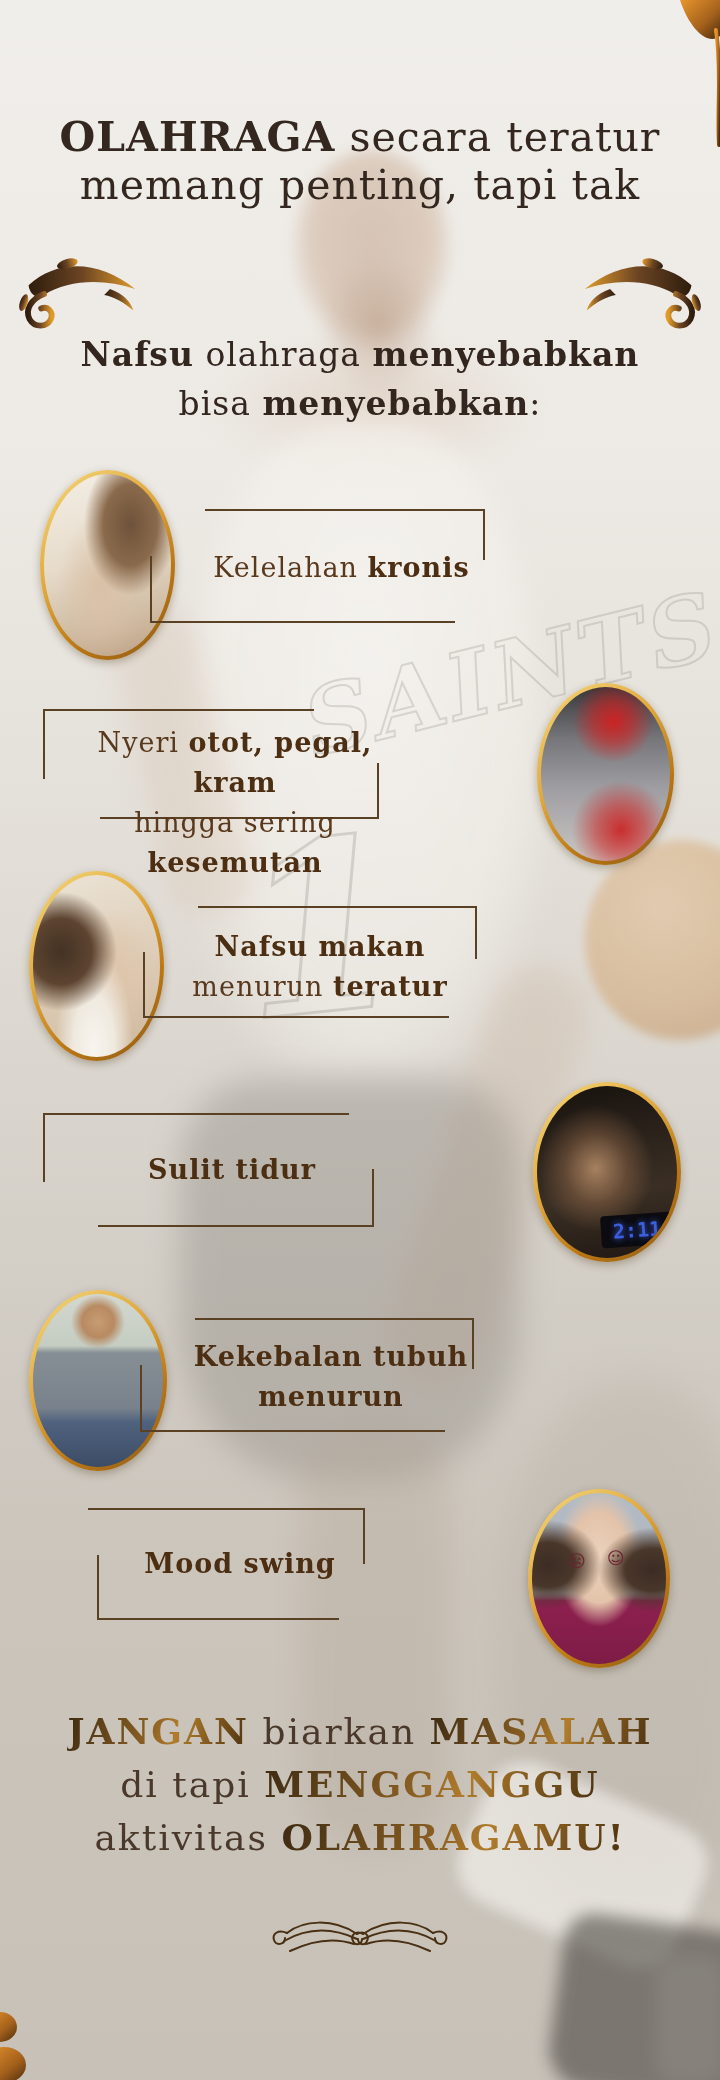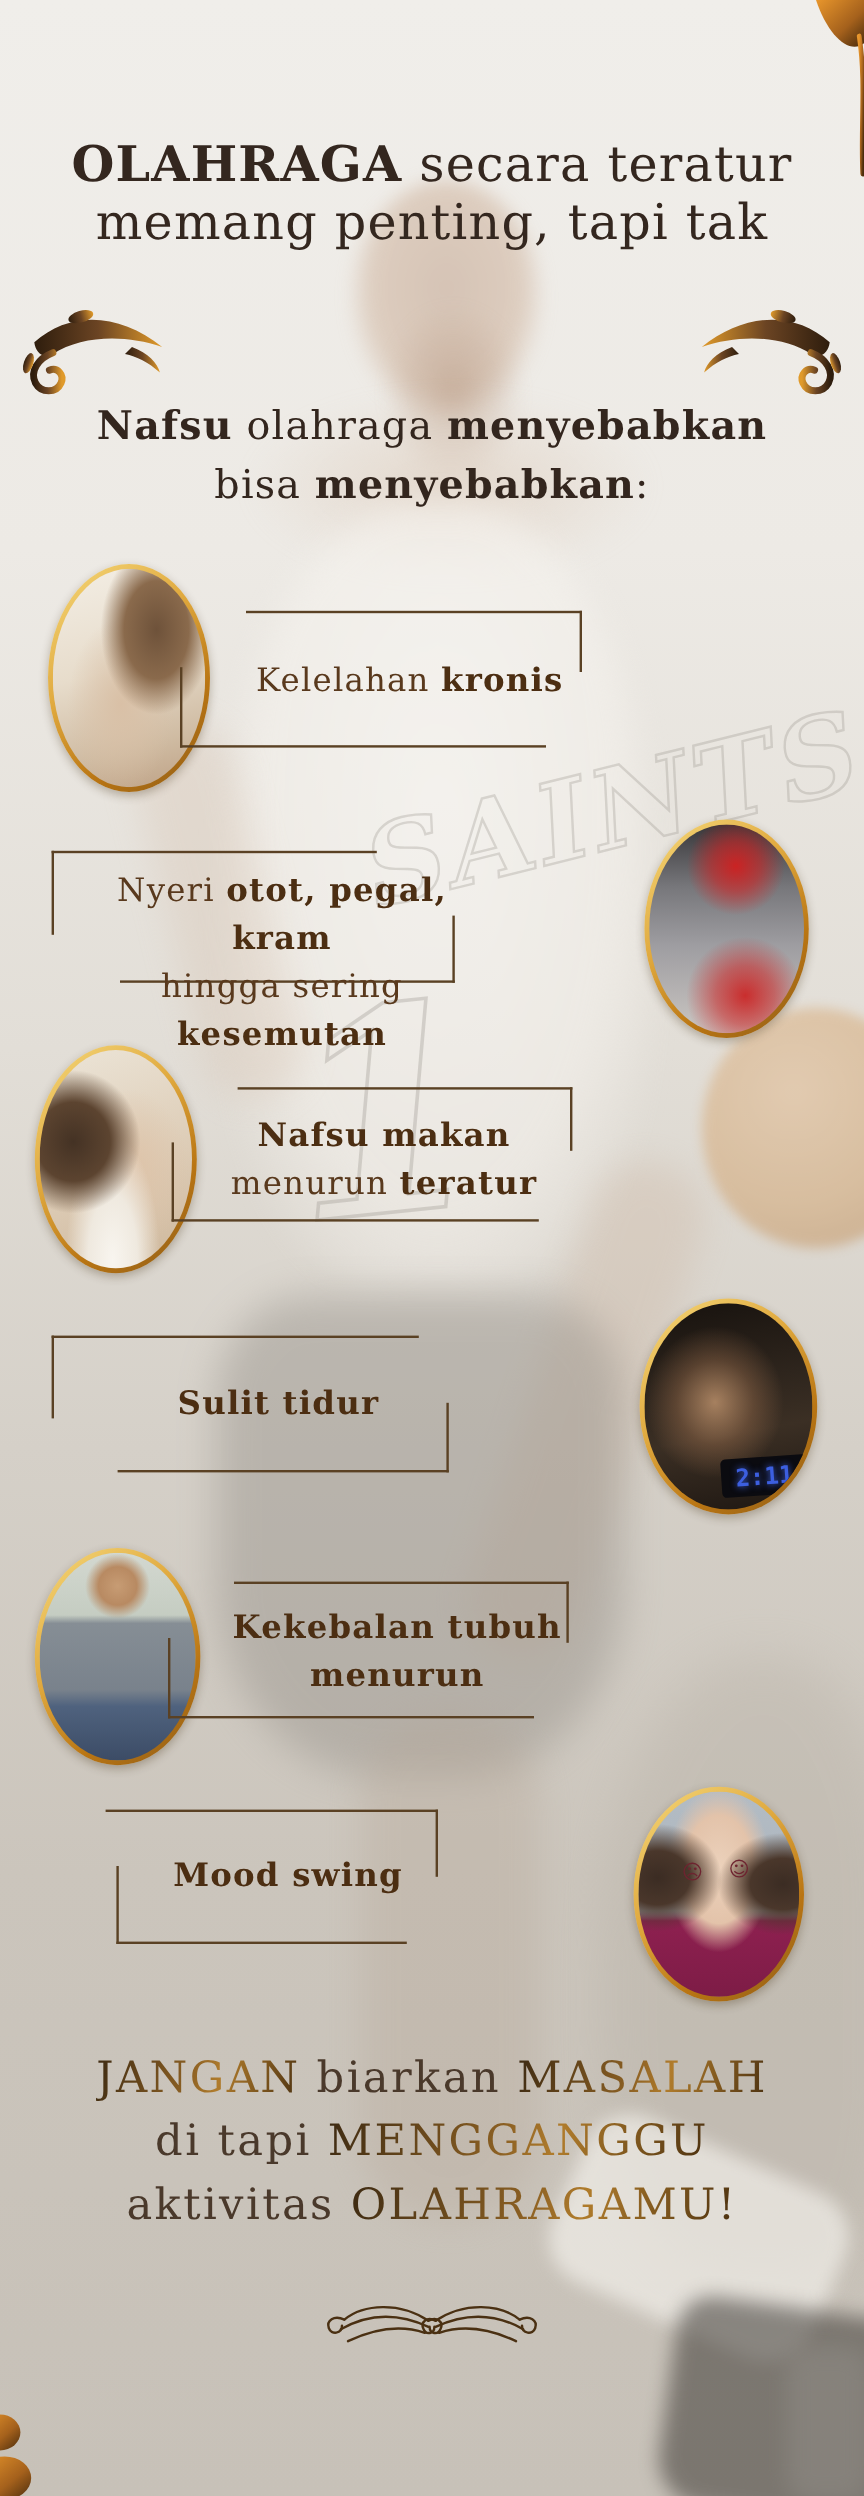--- a/index.html
+++ b/index.html
@@ -27,21 +27,21 @@
   .bg-saints{left:300px;top:620px;font-size:92px;transform:rotate(-14deg);}
   .bg-number{left:240px;top:790px;font-size:235px;transform:rotate(-6deg);-webkit-text-stroke:3px rgba(150,144,137,.4);}
   
   .header{left:0;top:113px;width:720px;text-align:center;color:#34271f;font-size:41px;line-height:48px;letter-spacing:1px;}
   .subtitle{left:0;top:330px;width:720px;text-align:center;color:#33261e;font-size:33px;line-height:49px;letter-spacing:1px;}
   .b{font-weight:700;}
   .item-text{color:#59391d;font-size:27px;line-height:40px;letter-spacing:1px;text-align:center;margin-left:25px;}
   .item-text .b{color:#4c2e12;}
   .italic{}
   .cta{left:0;top:1705px;width:720px;text-align:center;font-size:36px;line-height:53px;letter-spacing:2px;color:#4a392b;}
-  .cta .b{font-weight:400;background:linear-gradient(105deg,#3d2a12 0%,#8a5f23 45%,#b07c2c 60%,#4a3010 100%);
+  .cta .b{font-weight:700;background:linear-gradient(105deg,#3d2a12 0%,#8a5f23 45%,#b07c2c 60%,#4a3010 100%);
           -webkit-background-clip:text;background-clip:text;color:transparent;}
   
   .fr{border:0 solid #5a4124;}
   .fa-top{border-top:2px solid #5a4124;border-right:2px solid #5a4124;}
   .fa-bot{border-bottom:2px solid #5a4124;border-left:2px solid #5a4124;}
   .fb-top{border-top:2px solid #5a4124;border-left:2px solid #5a4124;}
   .fb-bot{border-bottom:2px solid #5a4124;border-right:2px solid #5a4124;}
   
   .oval{border-radius:50%;background:linear-gradient(140deg,#f6da7d 0%,#e0a93e 40%,#b97513 70%,#8f5d18 100%);
         box-shadow:0 3px 8px rgba(60,40,10,.30);}

